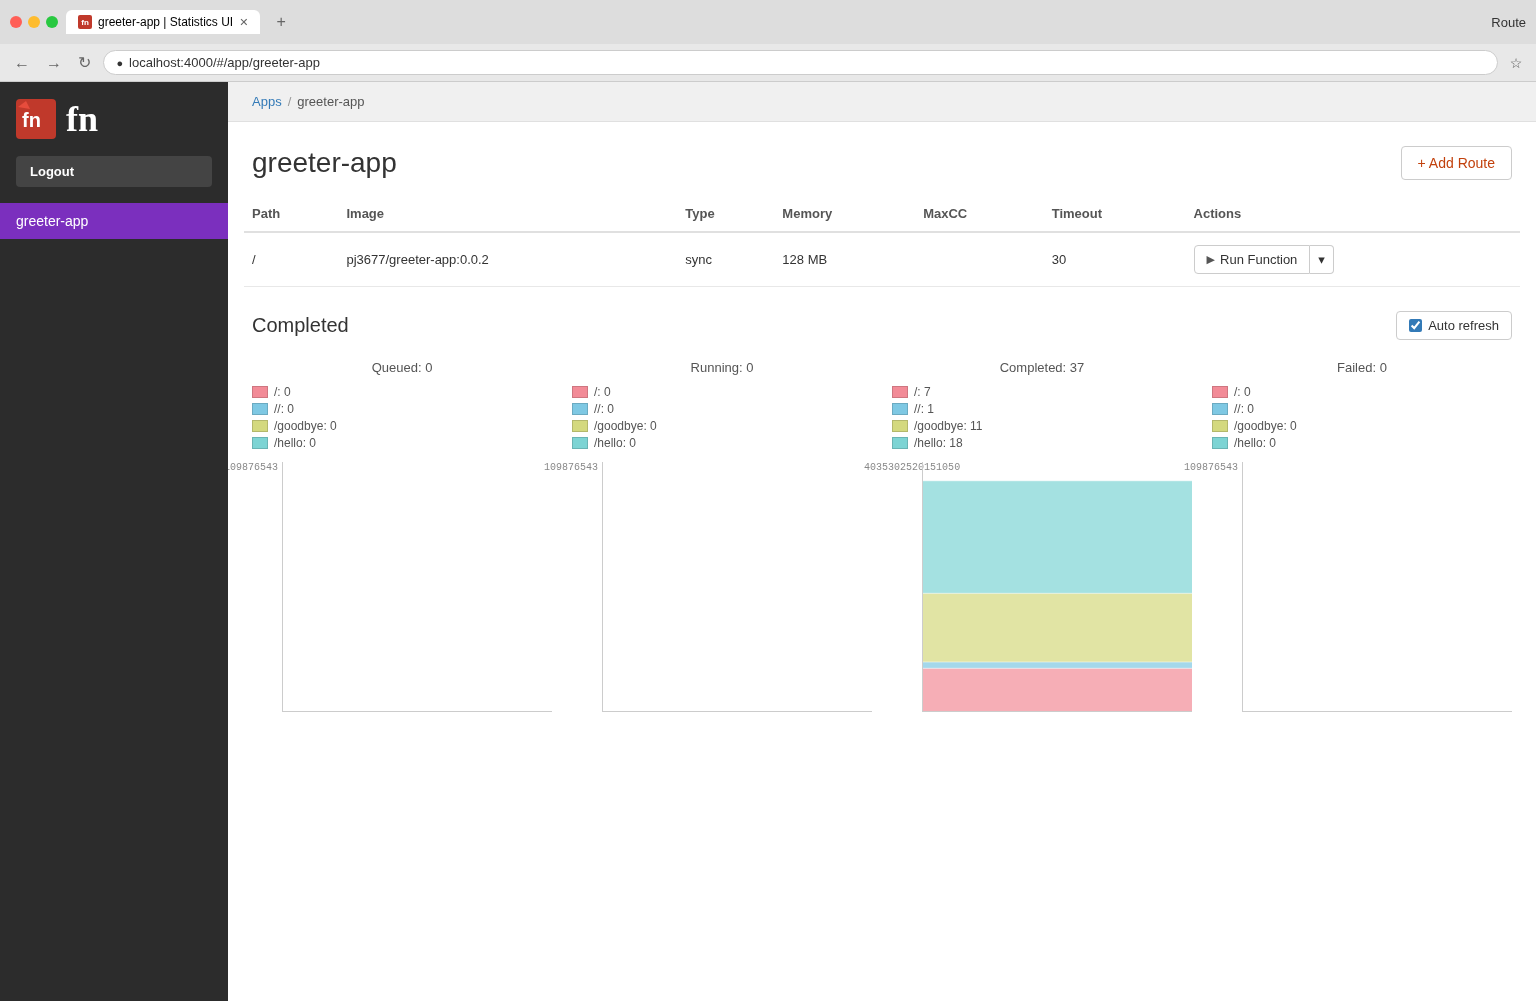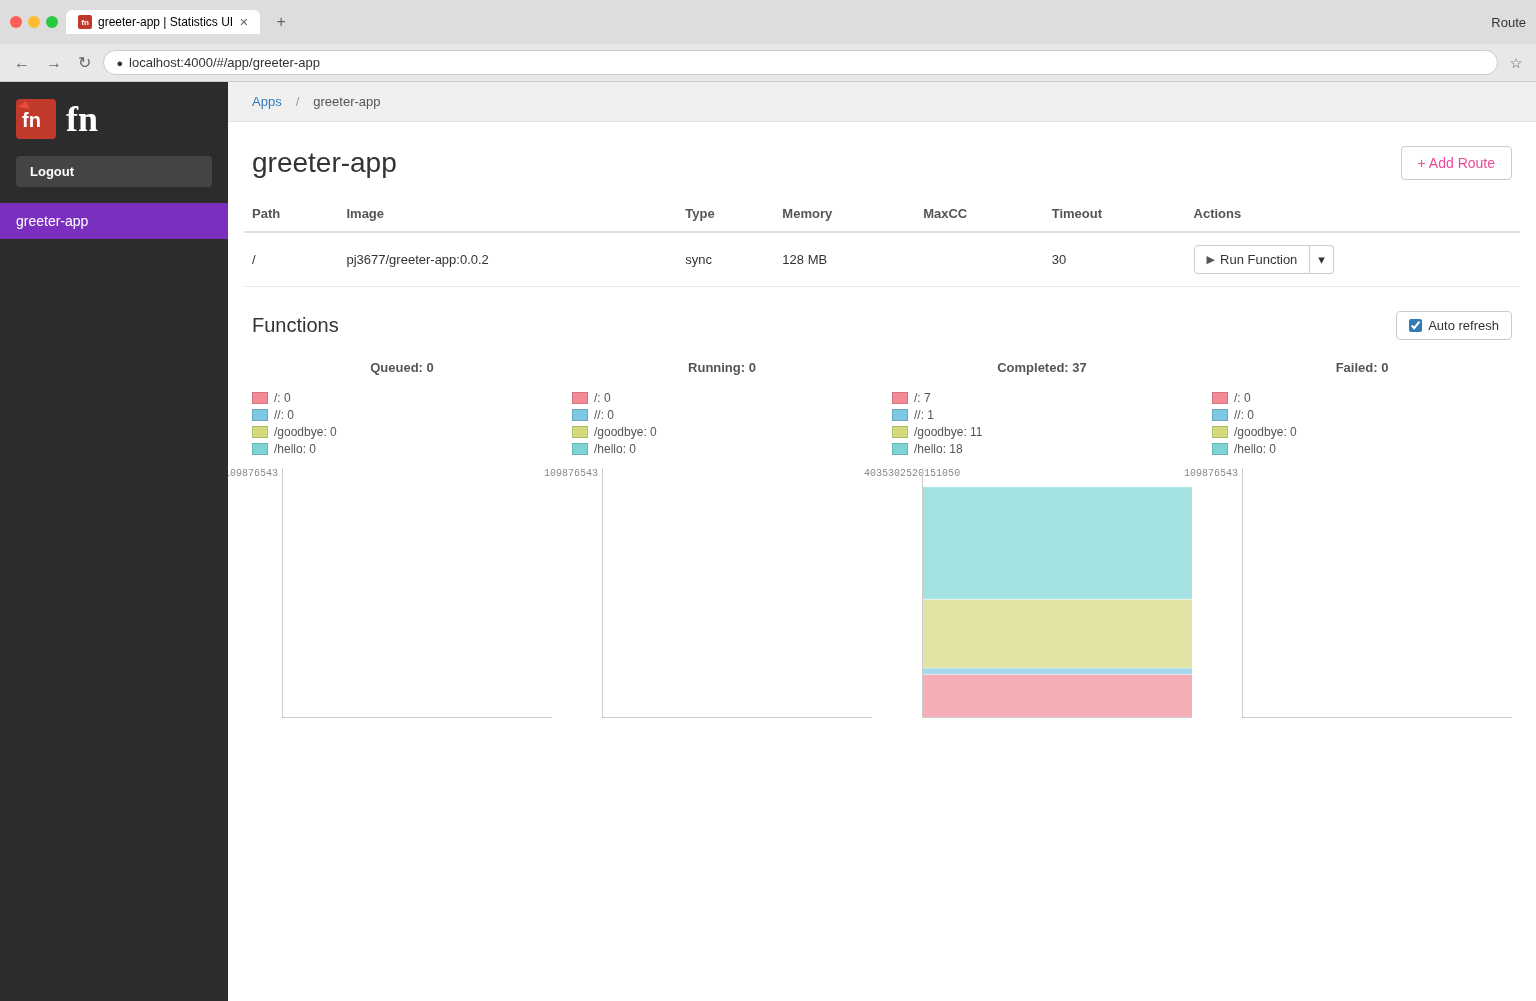--- a/index.html
+++ b/index.html
@@ -33,26 +33,26 @@
     
     .sidebar { width: 228px; background: #2c2c2c; color: white; display: flex; flex-direction: column; }
     .sidebar-logo { padding: 16px; display: flex; align-items: center; gap: 10px; }
     .logo-text { font-size: 36px; font-weight: bold; color: white; font-family: Georgia, serif; }
     .logout-btn { margin: 0 16px 16px; background: #444; border: none; color: white; padding: 8px 14px; border-radius: 4px; cursor: pointer; font-size: 13px; text-align: left; font-weight: bold; }
     .sidebar-item { padding: 10px 16px; cursor: pointer; font-size: 14px; }
     .sidebar-item.active { background: #7b2fbe; color: white; }
 
     
     .main-content { flex: 1; overflow-y: auto; background: white; }
-    .breadcrumb { padding: 12px 24px; background: #f0f0f0; border-bottom: 1px solid #e0e0e0; font-size: 13px; color: #555; display: flex; align-items: center; gap: 14px; }
+    .breadcrumb { padding: 12px 24px; background: #f0f0f0; border-bottom: 1px solid #e0e0e0; font-size: 13px; color: #555; display: flex; align-items: center; gap: 6px; }
     .breadcrumb a { color: #337ab7; text-decoration: none; }
     .breadcrumb-sep { color: #999; }
     .page-header { padding: 24px 24px 16px; display: flex; align-items: center; justify-content: space-between; }
     .page-title { font-size: 28px; font-weight: 400; color: #333; }
-    .add-route-btn { border: 1px solid #ccc; background: white; padding: 8px 16px; border-radius: 4px; cursor: pointer; font-size: 14px; color: #ec4899; display: flex; align-items: center; gap: 4px; }
+    .add-route-btn { border: 1px solid #ccc; background: white; padding: 8px 16px; border-radius: 4px; cursor: pointer; font-size: 14px; color: #c2410c; display: flex; align-items: center; gap: 4px; }
 
     
     .table-container { padding: 0 16px; }
     table { width: 100%; border-collapse: collapse; }
     thead th { text-align: left; padding: 10px 8px; font-weight: 600; color: #555; font-size: 13px; border-bottom: 2px solid #e0e0e0; }
     tbody tr { border-bottom: 1px solid #e8e8e8; }
     tbody td { padding: 12px 8px; color: #333; font-size: 13px; }
     .run-function-btn { border: 1px solid #ccc; background: white; padding: 6px 12px; border-radius: 4px 0 0 4px; cursor: pointer; font-size: 13px; color: #333; display: inline-flex; align-items: center; gap: 5px; }
     .run-function-dropdown { border: 1px solid #ccc; border-left: none; background: white; padding: 6px 8px; border-radius: 0 4px 4px 0; cursor: pointer; font-size: 13px; color: #333; }
     .run-function-group { display: inline-flex; }
@@ -61,21 +61,21 @@
     
     .statistics-section { padding: 24px; }
     .statistics-header { display: flex; align-items: center; justify-content: space-between; margin-bottom: 20px; }
     .statistics-title { font-size: 20px; font-weight: 400; color: #333; }
     .auto-refresh { display: flex; align-items: center; gap: 6px; font-size: 13px; color: #333; border: 1px solid #ccc; padding: 6px 12px; border-radius: 4px; cursor: pointer; background: white; }
     .auto-refresh input[type=checkbox] { accent-color: #337ab7; }
 
     
     .charts-grid { display: grid; grid-template-columns: 1fr 1fr 1fr 1fr; gap: 20px; }
     .chart-container { }
-    .chart-title { text-align: center; font-size: 13px; color: #555; margin-bottom: 16px; font-weight: 700; }
+    .chart-title { text-align: center; font-size: 13px; color: #555; margin-bottom: 10px; font-weight: 400; }
     .chart-legend { margin-bottom: 12px; }
     .legend-item { display: flex; align-items: center; gap: 6px; font-size: 12px; color: #555; margin-bottom: 3px; }
     .legend-color { width: 16px; height: 12px; border: 1px solid rgba(0,0,0,0.15); flex-shrink: 0; }
     .chart-area { position: relative; height: 250px; border-left: 1px solid #ccc; border-bottom: 1px solid #ccc; }
     .y-axis-labels { position: absolute; left: -28px; top: 0; bottom: 0; display: flex; flex-direction: row; justify-content: space-between; font-size: 10px; color: #888; width: 24px; font-family: Liberation Mono, monospace; }
     .chart-svg { width: 100%; height: 100%; }
   </style>
 </head>
 <body>
 
@@ -171,21 +171,21 @@
         </button>
       </div>
     </td>
   </tr>
           </tbody>
       </table>
     </div>
 
     <div class="statistics-section">
       <div class="statistics-header">
-        <h2 class="statistics-title">Functions</h2>
+        <h2 class="statistics-title">Completed</h2>
         <label class="auto-refresh">
           <input type="checkbox" checked="" style="">
           <span>Auto refresh</span>
         </label>
       </div>
 
       <div class="charts-grid" id="charts-grid">
       <div class="chart-container">
     <div class="chart-title">Queued: 0</div>
     <div class="chart-legend">

